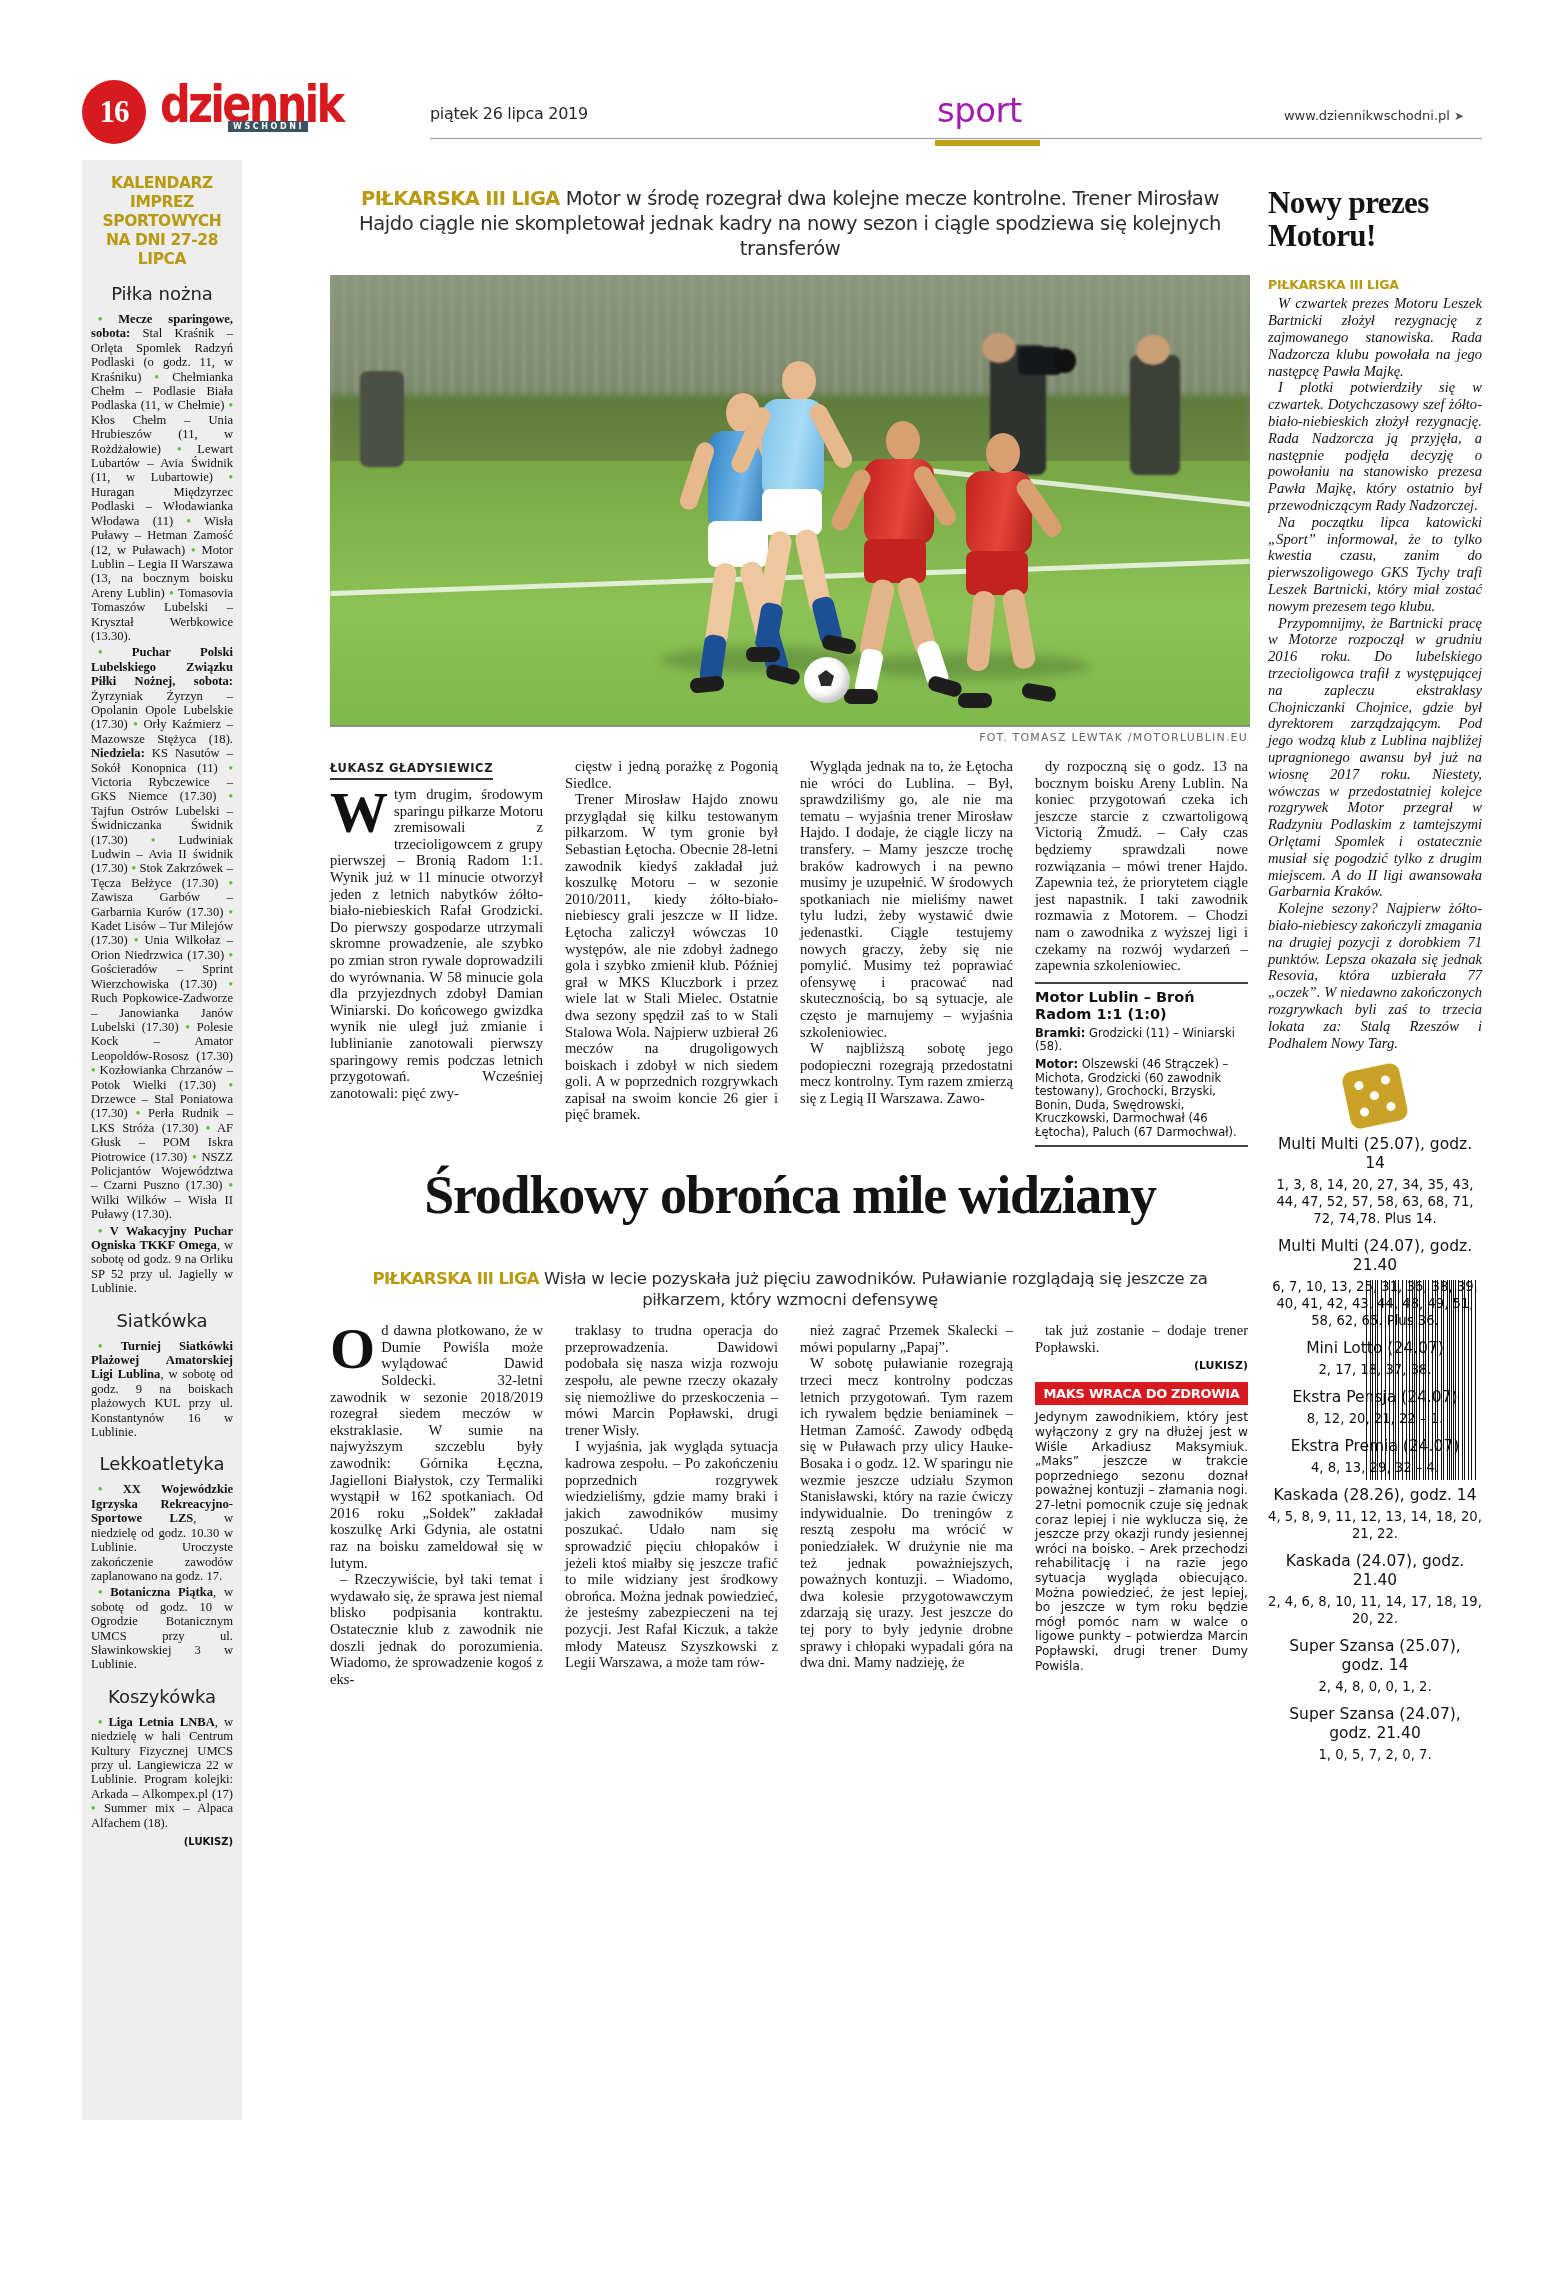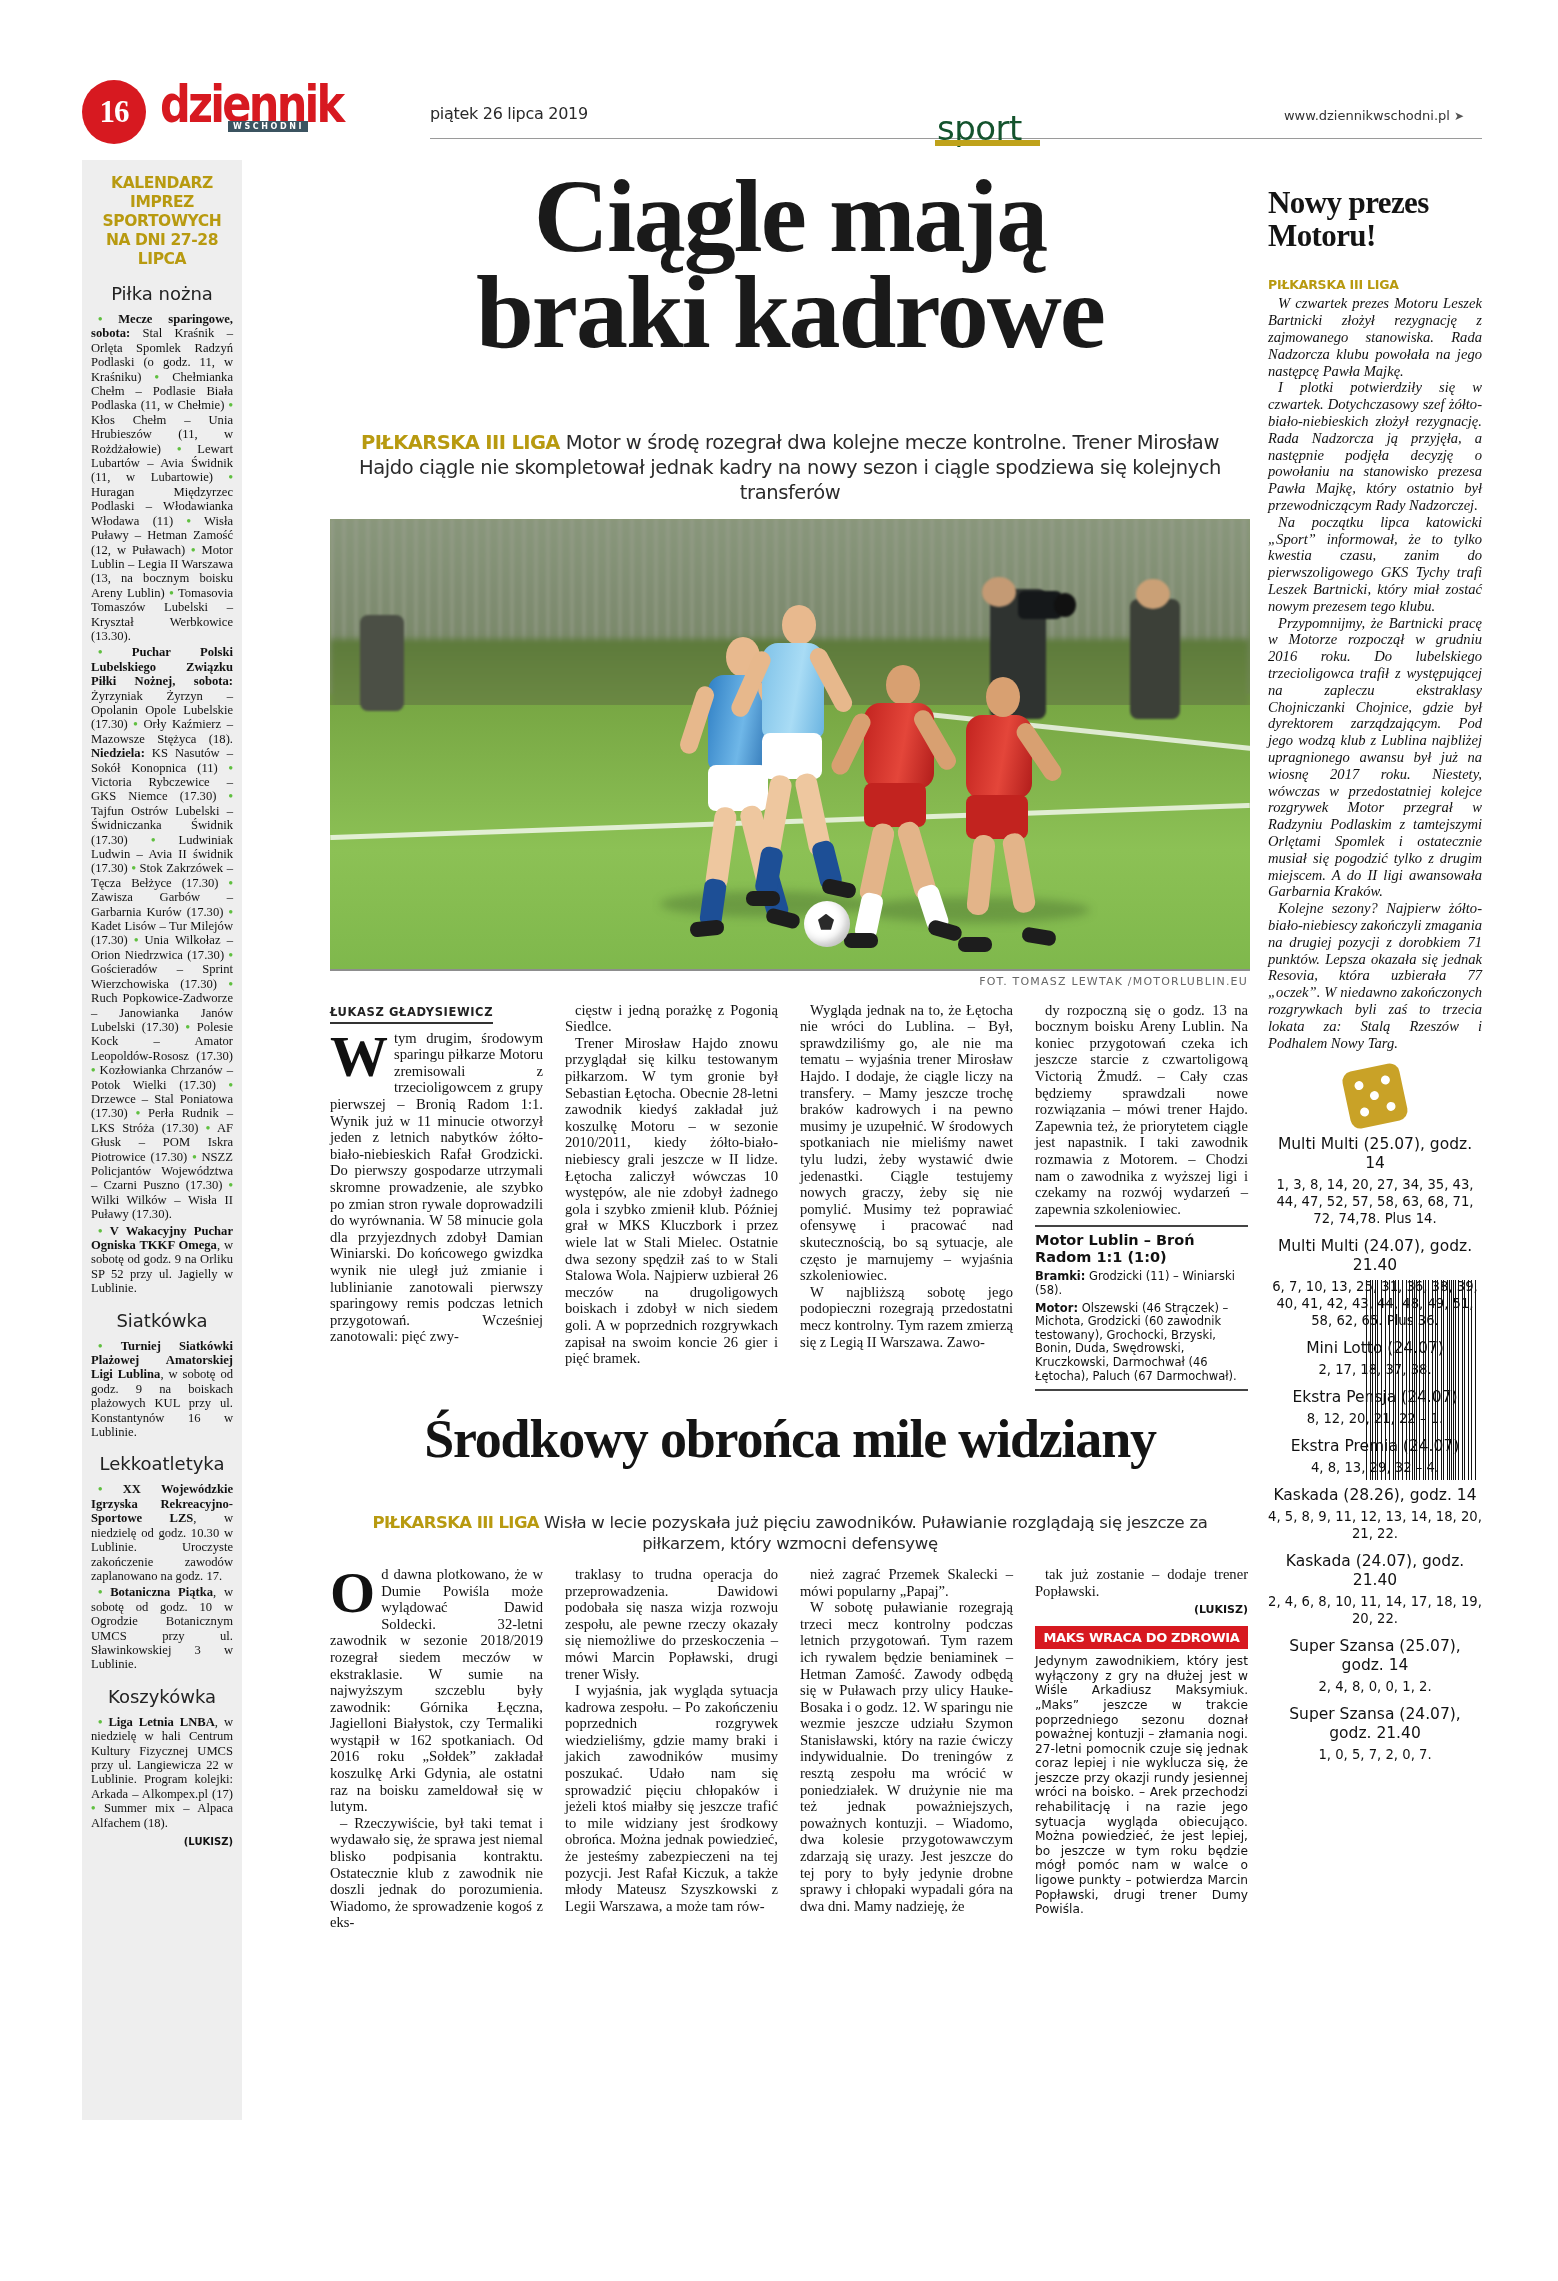--- a/index.html
+++ b/index.html
@@ -31,22 +31,22 @@
   .logo-sub {
     position:absolute; left:68px; bottom:4px;
     background:#3b5360; color:#fff; font-family:"DejaVu Sans", sans-serif;
     font-size:8px; letter-spacing:2.6px; font-weight:bold; padding:1px 4px 1px 5px;
   }
   .issue-date {
     position:absolute; left:348px; top:16px; font-family:"DejaVu Sans", sans-serif;
     font-size:16px; color:#2a2a2a; letter-spacing:-0.3px;
   }
   .section-word {
-    position:absolute; left:855px; top:20px; font-family:"DejaVu Sans", sans-serif;
-    font-size:34px; color:#14532d; font-weight:400; letter-spacing:-0.5px;
+    position:absolute; left:855px; top:2px; font-family:"DejaVu Sans", sans-serif;
+    font-size:34px; color:#a21caf; font-weight:400; letter-spacing:-0.5px;
   }
   .section-rule {
     position:absolute; left:853px; top:52px; width:105px; height:6px; background:#bfa21a;
   }
   .masthead-rule {
     position:absolute; left:348px; top:50px; width:1052px; height:1px; background:#9a9a9a;
   }
   .site-url {
     position:absolute; right:18px; top:20px; font-family:"DejaVu Sans", sans-serif;
     font-size:13px; color:#333;
@@ -270,24 +270,20 @@
           <p><span class="bullet">•</span> <b>Liga Letnia LNBA</b>, w niedzielę w hali Centrum Kultury Fizycznej UMCS przy ul. Langiewicza 22 w Lublinie. Program kolejki: Arkada – Alkompex.pl (17) <span class="bullet">•</span> Summer mix – Alpaca Alfachem (18).</p>
         </div>
       </div>
     <div class="sb-body" style="text-align:right;margin-top:4px;">
       <span class="credit-small">(LUKISZ)</span>
     </div>
   </div>
 
   <div class="main">
 
-    <h1 class="headline">
-      <span>Ciągle mają</span><br>
-      <span>braki kadrowe</span>
-    </h1>
 
     <div class="deck">
       <span class="kicker">PIŁKARSKA III LIGA</span>
       <span>Motor w środę rozegrał dwa kolejne mecze kontrolne. Trener Mirosław Hajdo ciągle nie skompletował jednak kadry na nowy sezon i ciągle spodziewa się kolejnych transferów</span>
     </div>
 
     <div class="photo">
       <div class="ph-sky"></div>
       <div class="ph-fence"></div>
       <div class="ph-hedge"></div>

